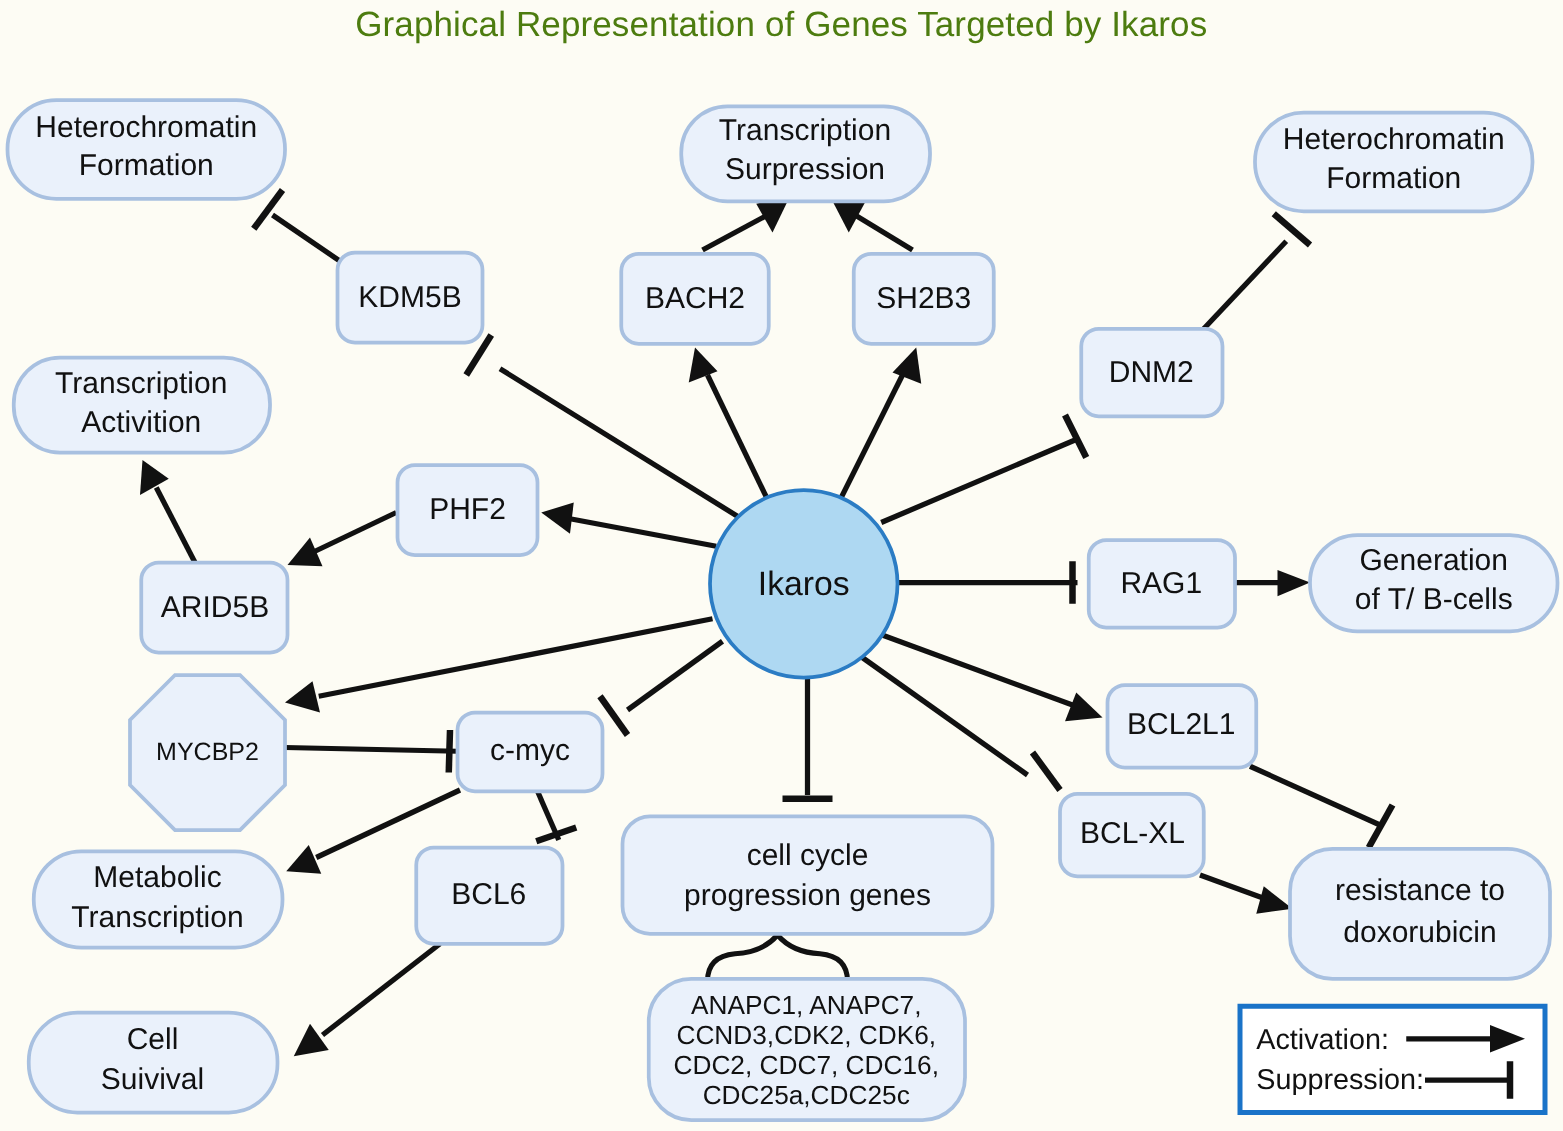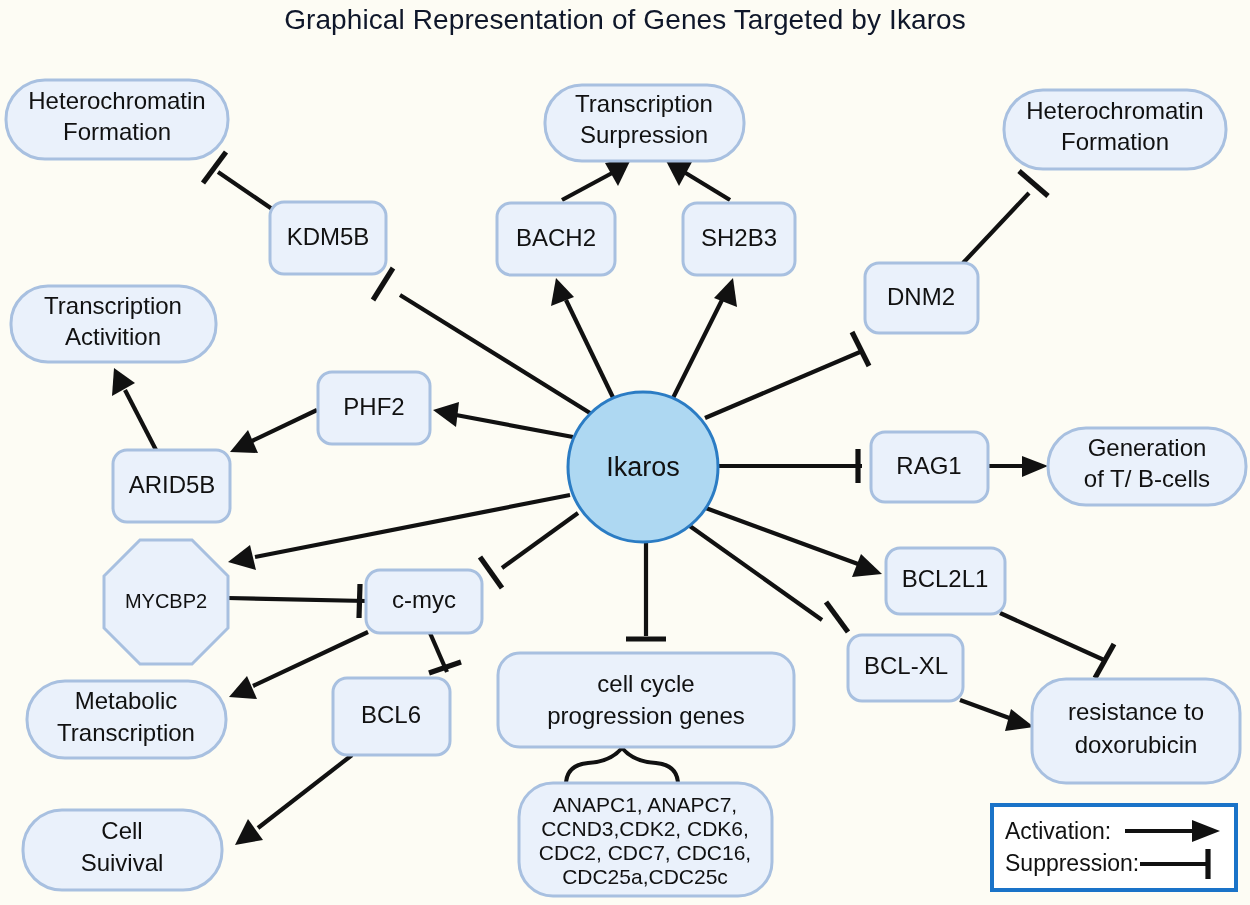--- a/index.html
+++ b/index.html
@@ -15,21 +15,21 @@
     font-family: "Liberation Sans", sans-serif;
     overflow: hidden;
   }
   #title {
     position: absolute;
     top: 4px;
     left: 0;
     width: 1250px;
     text-align: center;
     font-size: 28px;
-    color: #0f172a;
+    color: #4d7c0f;
     letter-spacing: 0.1px;
   }
   svg#graph {
     position: absolute;
     top: 0; left: 0;
     width: 1250px;
     height: 905px;
   }
   .node-shape {
     fill: #eaf1fb;

